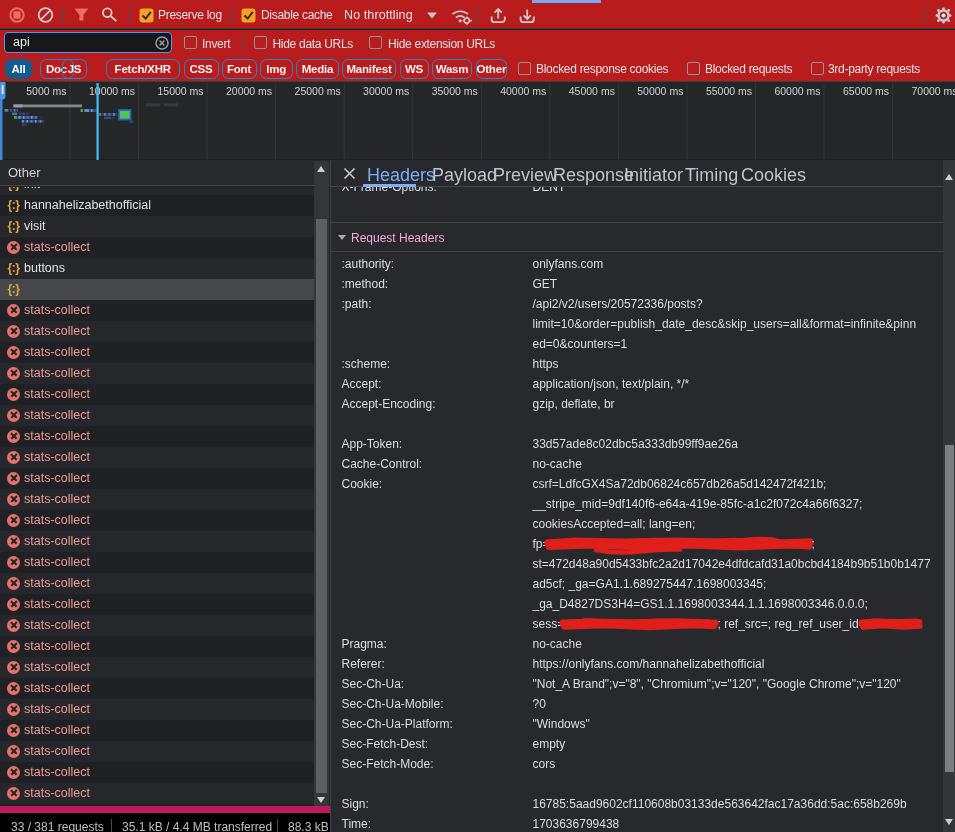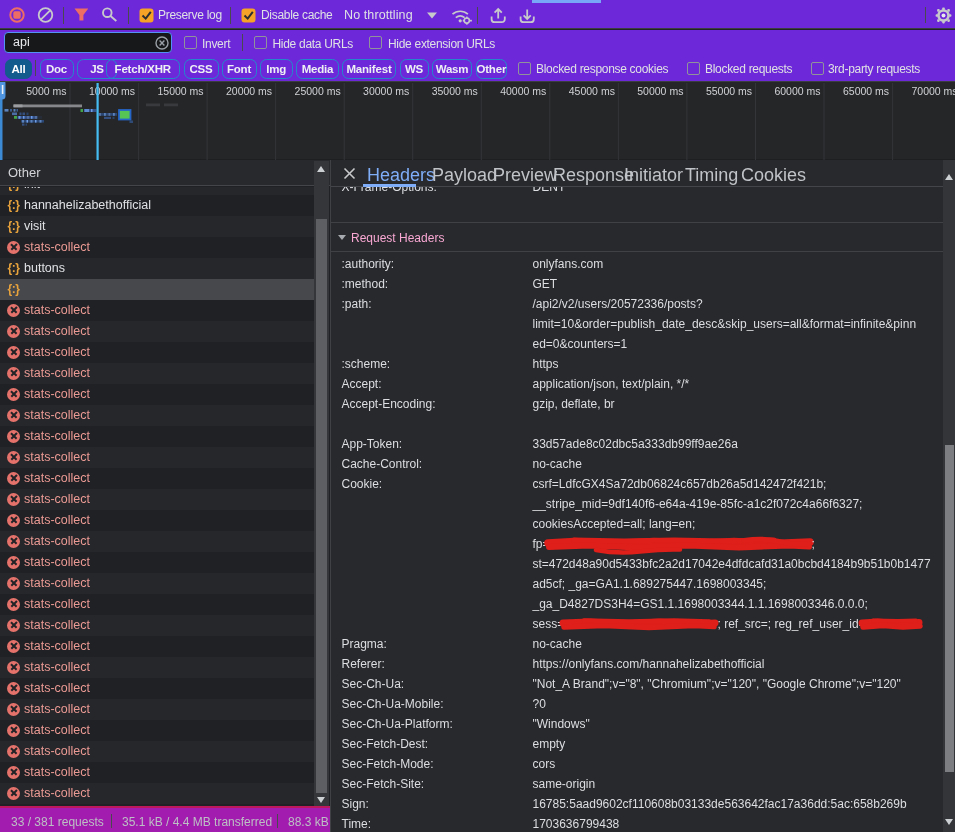--- a/index.html
+++ b/index.html
@@ -1,20 +1,20 @@
 <!DOCTYPE html>
 <html><head>
 <meta charset="utf-8">
 <style>
 *{margin:0;padding:0;box-sizing:border-box}
 html,body{width:955px;height:832px;overflow:hidden}
 body{background:#202124;font-family:"Liberation Sans",sans-serif;-webkit-font-smoothing:antialiased}
 #app{position:absolute;top:0;left:0;width:955px;height:832px}
 .abs{position:absolute}
-.tbrow{position:absolute;left:0;width:955px;background:#6d28d9}
+.tbrow{position:absolute;left:0;width:955px;background:#b91c1c}
 #tb1{top:0;height:29px;border-bottom:1px solid #3c3d40}
 #tb2{top:30px;height:25px}
 #tb3{top:55px;height:27px;border-bottom:1px solid #3c3d40}
 .lbl{position:absolute;color:#dfe1e4;font-size:12px;letter-spacing:-0.3px;white-space:nowrap}
 .vsep{position:absolute;width:1px;background:#494a4d}
 .cb{position:absolute;width:13px;height:13px;border:1.5px solid #90949a;border-radius:2px;background:transparent}
 .bluebar{position:absolute;left:532px;top:0;width:69px;height:2.5px;background:#79a7f8}
 
 #finput{position:absolute;left:4px;top:2px;width:168px;height:21px;background:#17181a;border:1px solid #5391f5;border-radius:4px;color:#e8eaed;font-size:12.5px;line-height:19px;padding-left:8px}
 
@@ -46,21 +46,21 @@
 #dtabs{position:absolute;left:0;top:0;width:625px;height:27px;border-bottom:1px solid #43454a}
 .dtab{position:absolute;top:5px;color:#c0c3c7;font-size:18px}
 .dtab.on{color:#7fadf7}
 #dunderline{position:absolute;left:32px;top:24px;width:53px;height:2.5px;background:#7fadf7}
 #dcontent{position:absolute;left:0;top:27px;width:612px;height:645px;overflow:hidden}
 .hrow{position:absolute;left:0;width:612px;height:20px;font-size:12px;color:#dcdee1}
 .hname{position:absolute;left:10.5px;top:3px;white-space:nowrap}
 .hval{position:absolute;left:201.5px;top:3px;white-space:nowrap}
 .hsep{position:absolute;left:0;width:612px;height:1px;background:#3f4144}
 
-#status{position:absolute;left:0;top:806px;width:330px;height:26px;background:#a21caf;border-top:2px solid #be185d}
+#status{position:absolute;left:0;top:806px;width:330px;height:26px;background:#000000;border-top:7px solid #be185d}
 #status span{position:absolute;top:7px;color:#bcc0c4;font-size:12px;white-space:nowrap}
 .tri-up{width:0;height:0;border-left:4.5px solid transparent;border-right:4.5px solid transparent;border-bottom:6px solid #cdd0d3;position:absolute}
 .tri-dn{width:0;height:0;border-left:4.5px solid transparent;border-right:4.5px solid transparent;border-top:6px solid #cdd0d3;position:absolute}
 </style>
 </head>
 <body>
 <div id="app">
 
   <div class="tbrow" id="tb1">
     <svg class="abs" style="left:0;top:0" width="540" height="29" viewBox="0 0 540 29">
@@ -136,21 +136,21 @@
     <div class="cb" style="left:253.5px;top:6px"></div>
     <div class="lbl" style="left:272.5px;top:7px">Hide data URLs</div>
     <div class="cb" style="left:369px;top:6px"></div>
     <div class="lbl" style="left:388px;top:7px">Hide extension URLs</div>
   </div>
 
   <div class="tbrow" id="tb3">
     <div class="chip sel" style="left:5px;width:27px">All</div>
     <div class="vsep" style="left:35px;top:5px;height:16px"></div>
     <div class="chip" style="left:39.5px;width:34px">Doc</div>
-    <div class="chip" style="left:77px;width:40px">JS</div>
+    <div class="chip" style="left:62px;width:25px">JS</div>
     <div class="chip" style="left:105.5px;width:74.5px">Fetch/XHR</div>
     <div class="chip" style="left:183.5px;width:35px">CSS</div>
     <div class="chip" style="left:221.5px;width:35px">Font</div>
     <div class="chip" style="left:260px;width:32.5px">Img</div>
     <div class="chip" style="left:296px;width:43px">Media</div>
     <div class="chip" style="left:342px;width:54px">Manifest</div>
     <div class="chip" style="left:399.5px;width:29px">WS</div>
     <div class="chip" style="left:432px;width:40px">Wasm</div>
     <div class="chip" style="left:475.5px;width:31px">Other</div>
     <div class="cb" style="left:518px;top:7px"></div>
@@ -514,24 +514,20 @@
           <span class="hval">"Windows"</span>
         </div>
 <div class="hrow" style="top:547px">
           <span class="hname">Sec-Fetch-Dest:</span>
           <span class="hval">empty</span>
         </div>
 <div class="hrow" style="top:567px">
           <span class="hname">Sec-Fetch-Mode:</span>
           <span class="hval">cors</span>
         </div>
-<div class="hrow" style="top:587px">
-          <span class="hname">Sec-Fetch-Site:</span>
-          <span class="hval">same-origin</span>
-        </div>
 <div class="hrow" style="top:607px">
           <span class="hname">Sign:</span>
           <span class="hval">16785:5aad9602cf110608b03133de563642fac17a36dd:5ac:658b269b</span>
         </div>
 <div class="hrow" style="top:627px">
           <span class="hname">Time:</span>
           <span class="hval">1703636799438</span>
         </div>
 </div>
     <div id="rscroll" style="position:absolute;left:612px;top:0;width:13px;height:672px;background:#333538">

